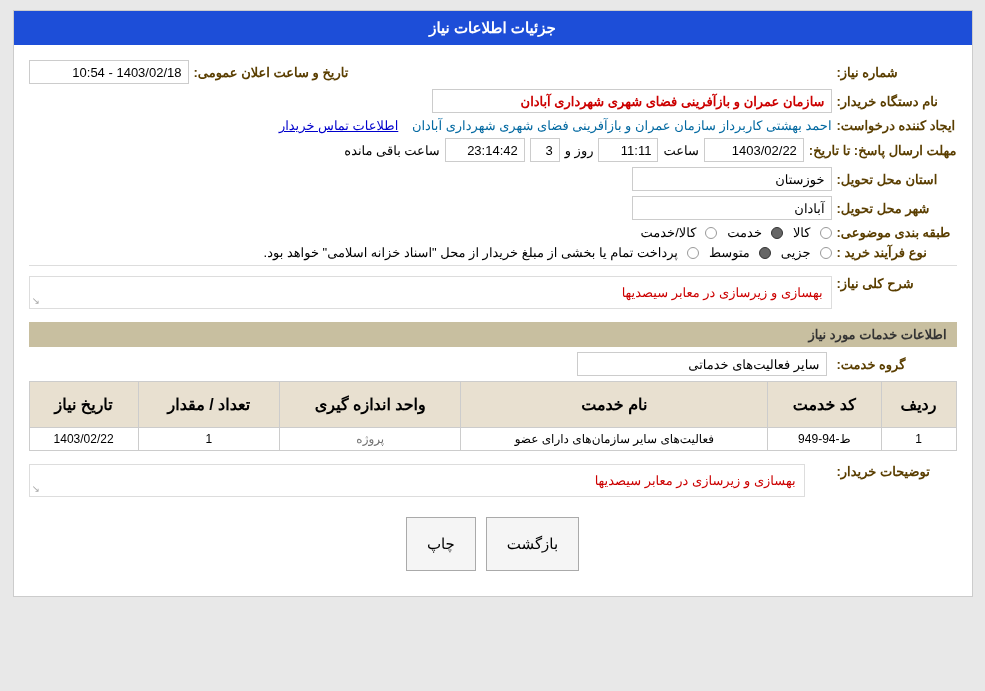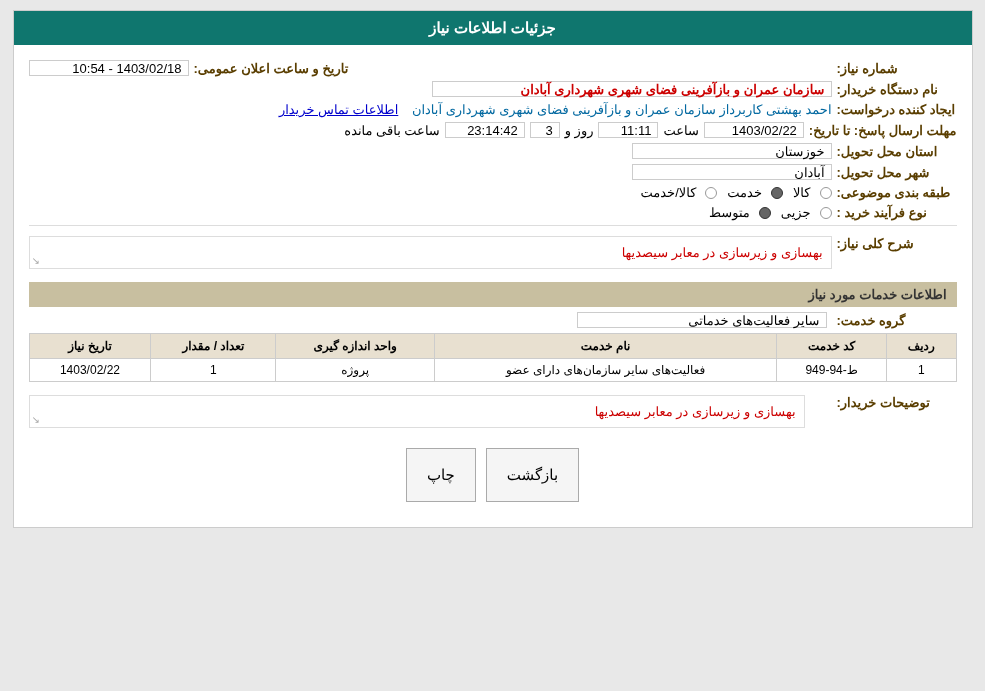--- a/index.html
+++ b/index.html
@@ -13,21 +13,21 @@
       align-items: flex-start;
       min-height: 691px;
       padding: 10px;
     }
     .main-container {
       width: 960px;
       background: #fff;
       border: 1px solid #ccc;
     }
     .page-header {
-      background: #0f766e;
+      background: #1d4ed8;
       color: #fff;
       text-align: center;
       padding: 8px 0;
       font-size: 15px;
       font-weight: bold;
     }
     .content {
       padding: 10px 15px;
     }
     .section-title {
@@ -49,21 +49,21 @@
       font-weight: bold;
       white-space: nowrap;
       min-width: 120px;
       text-align: left;
     }
     .value-box {
       border: 1px solid #ccc;
       padding: 3px 6px;
       background: #fff;
       min-width: 100px;
-      height: 16px;
+      height: 24px;
       display: inline-flex;
       align-items: center;
     }
     .value-box.highlight {
       color: #cc0000;
       font-weight: bold;
     }
     .link-style {
       color: #0000cc;
       text-decoration: underline;
@@ -98,24 +98,24 @@
       margin: 5px 0;
     }
     table {
       width: 100%;
       border-collapse: collapse;
       margin: 5px 0;
     }
     th {
       background: #e8e0d0;
       border: 1px solid #ccc;
-      padding: 5px 8px;
+      padding: 13px 8px;
       font-weight: bold;
       text-align: center;
-      font-size: 12px;
+      font-size: 16px;
     }
     td {
       border: 1px solid #ccc;
       padding: 4px 8px;
       text-align: center;
       font-size: 12px;
     }
     .bottom-buttons {
       display: flex;
       justify-content: center;
@@ -208,20 +208,24 @@
     <div class="info-row">
       <span class="label">نوع فرآیند خرید :</span>
       <div class="radio-group">
         <div class="radio-item">
           <span class="radio-circle"></span>
           <span>جزیی</span>
         </div>
         <div class="radio-item">
           <span class="radio-circle selected"></span>
           <span>متوسط</span>
+        </div>
+        <div class="radio-item">
+          <span class="radio-circle"></span>
+          <span>پرداخت تمام یا بخشی از مبلغ خریدار از محل "اسناد خزانه اسلامی" خواهد بود.</span>
         </div>
       </div>
     </div>
 
     <hr class="divider">
 
     <div class="info-row" style="align-items:flex-start;">
       <span class="label" style="padding-top:5px;">شرح کلی نیاز:</span>
       <div style="flex:1;">
         <div class="inner-section">
@@ -248,21 +252,21 @@
           <th>تعداد / مقدار</th>
           <th>تاریخ نیاز</th>
         </tr>
       </thead>
       <tbody id="services-tbody">
 
       <tr>
     <td>1</td>
     <td>ط-94-949</td>
     <td>فعالیت‌های سایر سازمان‌های دارای عضو</td>
-    <td style="color:#000000;">پروژه</td>
+    <td style="color:#737373;">پروژه</td>
     <td>1</td>
     <td>1403/02/22</td>
   </tr>
         </tbody>
     </table>
 
     <div class="info-row" style="align-items:flex-start; margin-top:8px;gap:32px;">
       <span class="label" style="padding-top:5px;">توضیحات خریدار:</span>
       <div style="flex:1;">
         <div class="inner-section">

